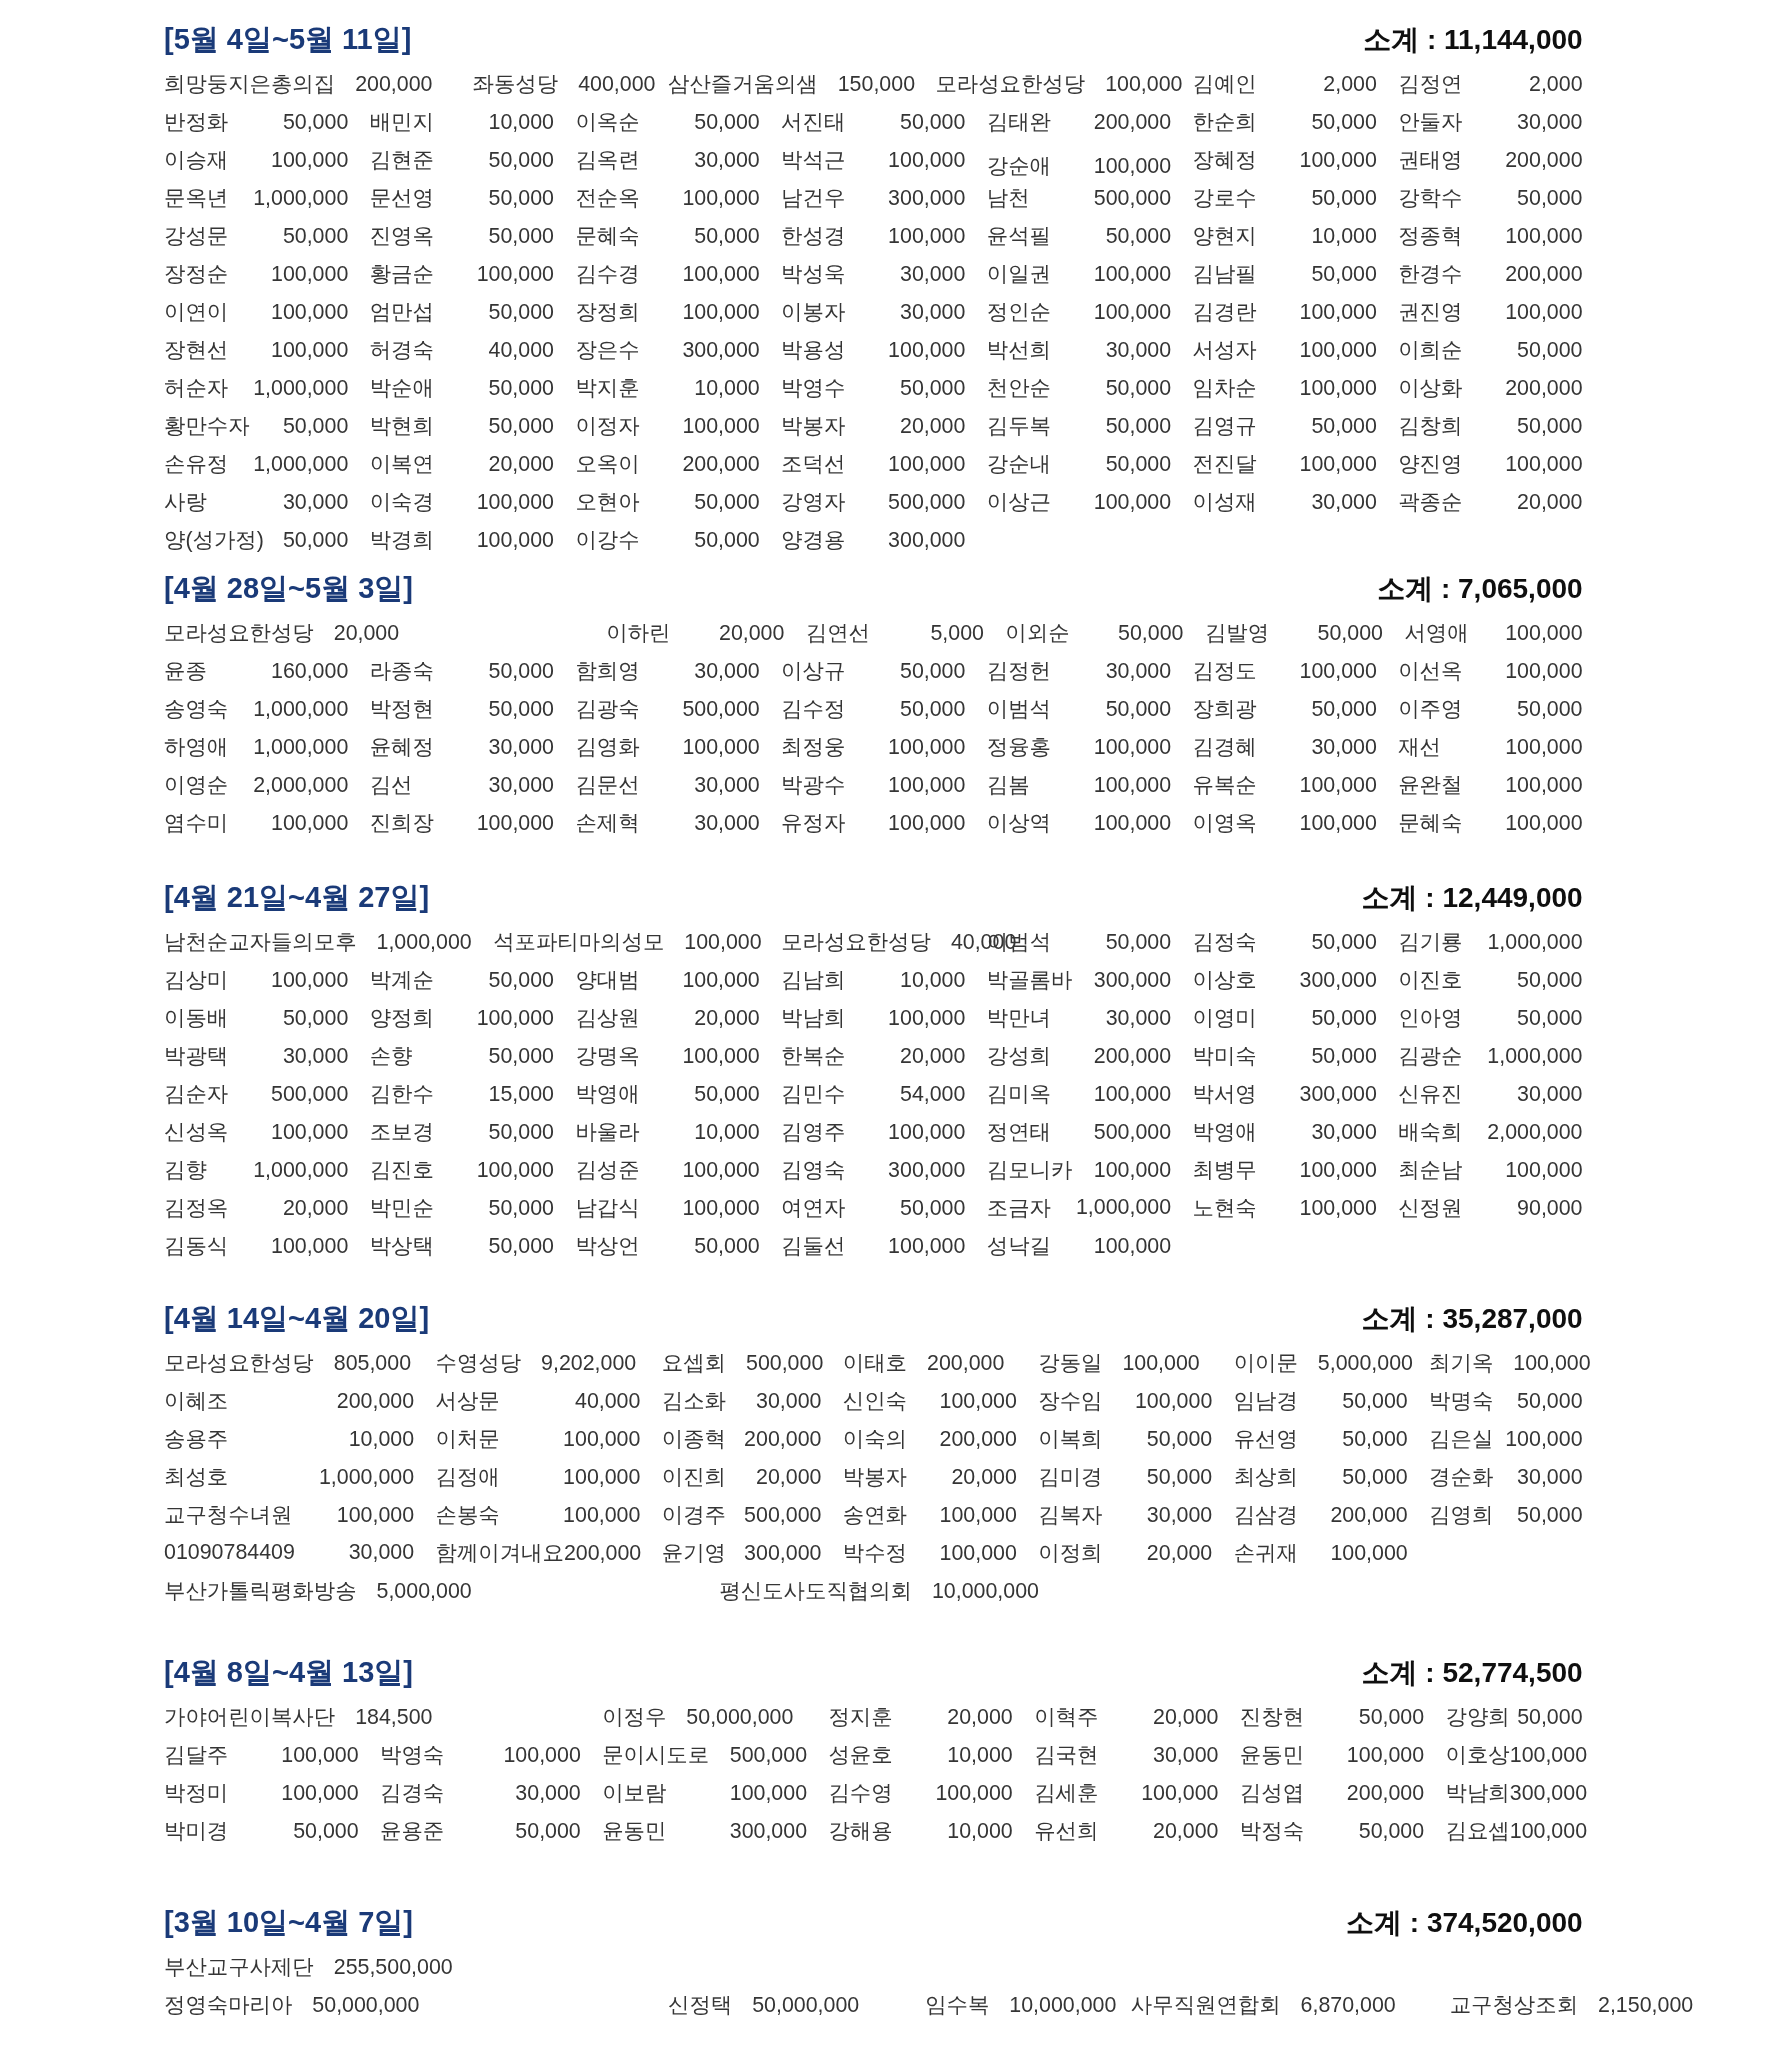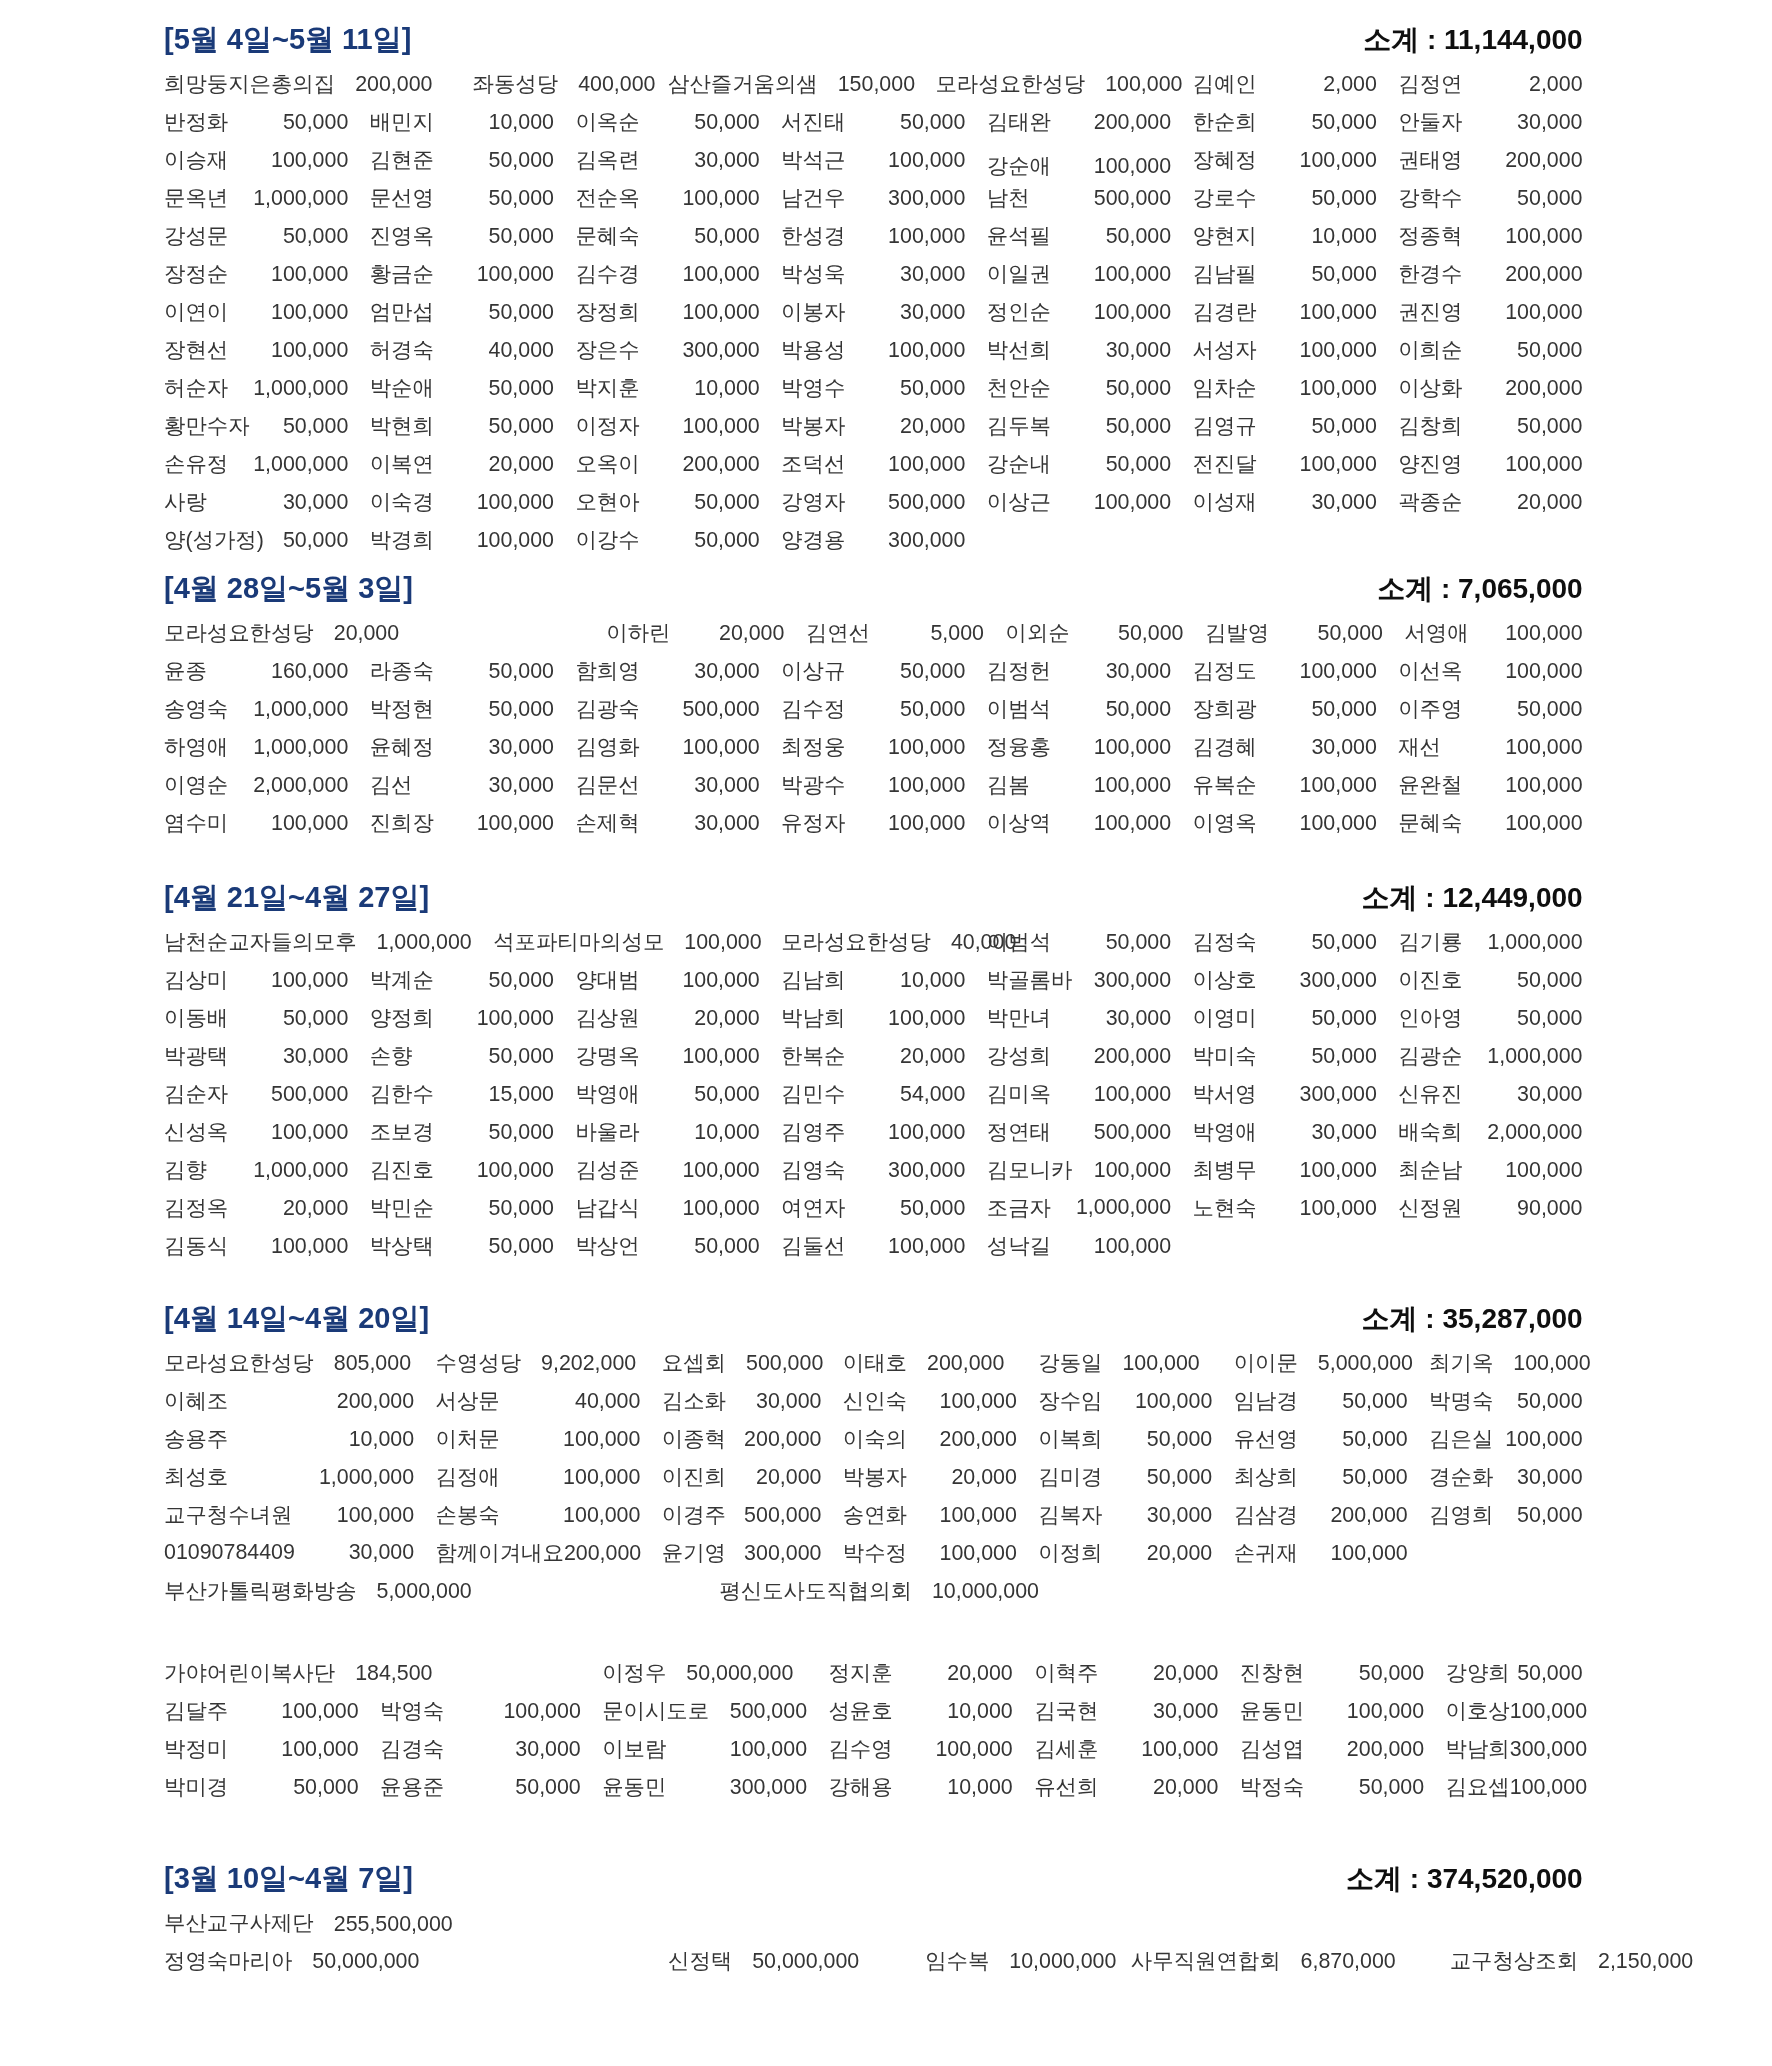--- a/index.html
+++ b/index.html
@@ -1055,20 +1055,24 @@
               <span class="amt">5,000,000</span>
             </div>
             <div class="cell loose" style="width: 40%;">
               <span class="nm">평신도사도직협의회</span>
               <span class="amt">10,000,000</span>
             </div>
           </div>
         </div>
       </section>
       <section class="section s5">
+        <div class="sec-head">
+          <h2 class="sec-title">[4월 8일~4월 13일]</h2>
+          <div class="sec-subtotal"><span class="sub-label">소계 : </span><span class="sub-value">52,774,500</span></div>
+        </div>
         <div class="rows">
           <div class="row">
             <div class="cell loose" style="width: 30.429%;">
               <span class="nm">가야어린이복사단</span>
               <span class="amt">184,500</span>
             </div>
             <div class="cell loose" style="width: 15.714%;">
               <span class="nm">이정우</span>
               <span class="amt">50,000,000</span>
             </div>
@@ -1181,21 +1185,21 @@
           </div>
         </div>
       </section>
       <section class="section s6">
         <div class="sec-head">
           <h2 class="sec-title">[3월 10일~4월 7일]</h2>
           <div class="sec-subtotal"><span class="sub-label">소계 : </span><span class="sub-value">374,520,000</span></div>
         </div>
         <div class="rows">
           <div class="row">
-            <div class="cell loose" style="width: 32.857%; align-items: flex-end;">
+            <div class="cell loose" style="width: 32.857%;">
               <span class="nm">부산교구사제단</span>
               <span class="amt">255,500,000</span>
             </div>
           </div>
           <div class="row">
             <div class="cell loose" style="width: 35%;">
               <span class="nm">정영숙마리아</span>
               <span class="amt">50,000,000</span>
             </div>
             <div class="cell loose" style="width: 17.857%;">

